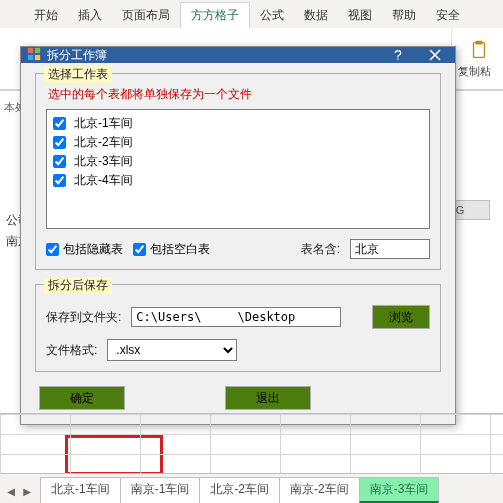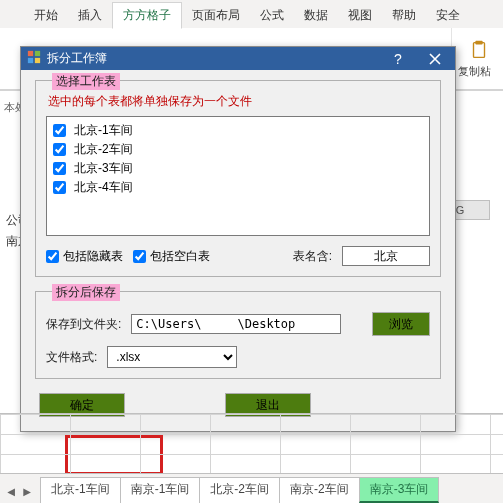--- a/index.html
+++ b/index.html
@@ -64,21 +64,21 @@
     position: absolute;
     left: 20px; top: 46px;
     width: 436px;
     background: #f0f0f0;
     border: 1px solid #8a8a8a;
     box-shadow: 2px 2px 8px rgba(0,0,0,.3);
   }
   .titlebar {
     background: #2f5f9e;
     color: #fff;
-    height: 23px;
+    height: 16px;
     display: flex;
     align-items: center;
     padding: 0 0 0 6px;
     font-size: 12px;
   }
   .titlebar .sysicon { margin-right:6px; }
   .titlebar .title { flex:1; }
   .titlebar .tbbtn {
     width: 40px; height: 26px;
     display:flex; align-items:center; justify-content:center;
@@ -87,22 +87,22 @@
   .titlebar .tbbtn.help { width:34px; }
   .dlg-body { padding: 10px 14px 14px 14px; }
   .groupbox {
     border: 1px solid #b0b0b0;
     padding: 10px 10px 10px 10px;
     margin-bottom: 14px;
     position: relative;
   }
   .groupbox-title {
     position: absolute;
-    top: -8px; left: 16px;
-    background: #f9a8d4;
+    top: -8px; left: 8px;
+    background: #fef9c3;
     padding: 0 4px;
     font-size: 12px;
     color: #222;
   }
   .hint { color: #c00000; font-size: 12px; margin: 2px 0 6px 2px; }
   .listbox {
     background: #fff;
     border: 1px solid #7a7a7a;
     height: 120px;
     overflow-y: auto;
@@ -120,21 +120,21 @@
   .spacer { flex:1; }
   .lbl { color:#222; }
   .txt {
     border:1px solid #7a7a7a;
     background:#fff;
     height:20px;
     padding:1px 4px;
     font-size:12px;
     font-family: Consolas, monospace;
   }
-  .txt.tablename { width:88px; font-family:inherit;text-align:center; }
+  .txt.tablename { width:80px; font-family:inherit; }
   .txt.folder { width:210px; }
   select.txt { font-family:inherit; width:130px; height:22px; }
   .btn {
     background:#4d7c0f;
     border:1px solid #adadad;
     height:24px;
     padding:0 16px;
     font-size:12px;
     cursor:pointer;
   }
@@ -191,22 +191,22 @@
   }
   .leftcells div { padding:2px 6px; }
 </style>
 </head>
 <body>
 
 <div class="ribbon">
   <div class="ribbon-tabs" id="ribbon-tabs">
       <div class="ribbon-tab">开始</div>
       <div class="ribbon-tab">插入</div>
+      <div class="ribbon-tab">页面布局</div>
       <div class="ribbon-tab active">方方格子</div>
-      <div class="ribbon-tab">页面布局</div>
       <div class="ribbon-tab">公式</div>
       <div class="ribbon-tab">数据</div>
       <div class="ribbon-tab">视图</div>
       <div class="ribbon-tab">帮助</div>
       <div class="ribbon-tab">安全</div>
     </div>
   <div class="ribbon-body">
     <div class="ribbon-group">
       <span class="ribbon-icon">
         <svg width="22" height="22" viewBox="0 0 24 24">

